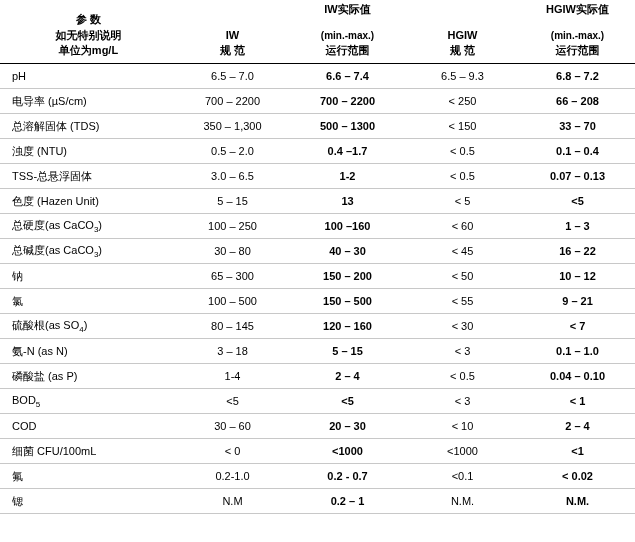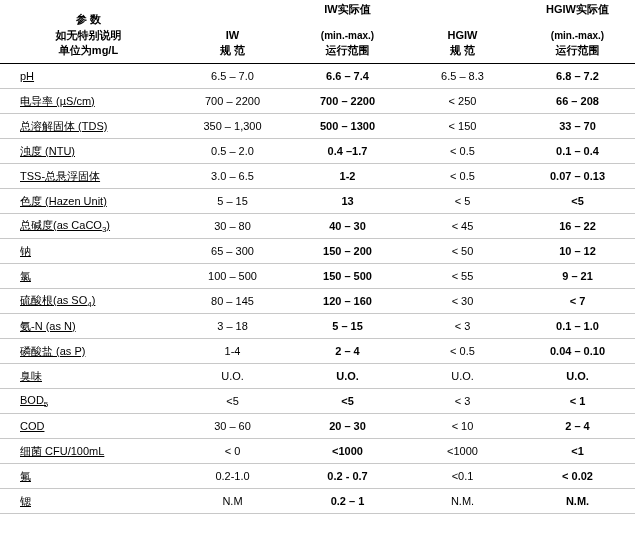--- a/index.html
+++ b/index.html
@@ -52,23 +52,22 @@
     padding: 3px 4px;
     height: 18px;
     font-size: 11px;
     vertical-align: middle;
   }
   tbody tr:last-child td {
     border-bottom: 1px solid #c8c8c8;
   }
   td.label {
     text-align: left;
-    padding-left: 20px;
+    padding-left: 12px;
     white-space: nowrap;
-    text-decoration: underline;
   }
   td.val {
     text-align: center;
   }
   td.bold {
     font-weight: bold;
   }
   .sub {
     font-size: 8px;
     vertical-align: sub;
@@ -111,21 +110,21 @@
             <span class="hdr-line sub">(min.-max.)</span>
             <span class="hdr-line">运行范围</span>
           </th>
       </tr>
     </thead>
     <tbody id="tbody">
         <tr>
           <td class="label">pH</td>
           <td class="val">6.5 – 7.0</td>
           <td class="val bold">6.6 – 7.4</td>
-          <td class="val">6.5 – 8.3</td>
+          <td class="val">6.5 – 9.3</td>
           <td class="val bold">6.8 – 7.2</td>
         </tr>
         <tr>
           <td class="label">电导率 (µS/cm)</td>
           <td class="val">700 – 2200</td>
           <td class="val bold">700 – 2200</td>
           <td class="val">&lt; 250</td>
           <td class="val bold">66 – 208</td>
         </tr>
         <tr>
@@ -150,20 +149,27 @@
           <td class="val bold">0.07 – 0.13</td>
         </tr>
         <tr>
           <td class="label">色度 (Hazen Unit)</td>
           <td class="val">5 – 15</td>
           <td class="val bold">13</td>
           <td class="val">&lt; 5</td>
           <td class="val bold">&lt;5</td>
         </tr>
         <tr>
+          <td class="label">总硬度(as CaCO<span class="sub">3</span>)</td>
+          <td class="val">100 – 250</td>
+          <td class="val bold">100 –160</td>
+          <td class="val">&lt; 60</td>
+          <td class="val bold">1 – 3</td>
+        </tr>
+        <tr>
           <td class="label">总碱度(as CaCO<span class="sub">3</span>)</td>
           <td class="val">30 – 80</td>
           <td class="val bold">40 – 30</td>
           <td class="val">&lt; 45</td>
           <td class="val bold">16 – 22</td>
         </tr>
         <tr>
           <td class="label">钠</td>
           <td class="val">65 – 300</td>
           <td class="val bold">150 – 200</td>
@@ -192,27 +198,20 @@
           <td class="val bold">0.1 – 1.0</td>
         </tr>
         <tr>
           <td class="label">磷酸盐 (as P)</td>
           <td class="val">1-4</td>
           <td class="val bold">2 – 4</td>
           <td class="val">&lt; 0.5</td>
           <td class="val bold">0.04 – 0.10</td>
         </tr>
         <tr>
-          <td class="label">臭味</td>
-          <td class="val">U.O.</td>
-          <td class="val bold">U.O.</td>
-          <td class="val">U.O.</td>
-          <td class="val bold">U.O.</td>
-        </tr>
-        <tr>
           <td class="label">BOD<span class="sub">5</span></td>
           <td class="val">&lt;5</td>
           <td class="val bold">&lt;5</td>
           <td class="val">&lt; 3</td>
           <td class="val bold">&lt; 1</td>
         </tr>
         <tr>
           <td class="label">COD</td>
           <td class="val">30 – 60</td>
           <td class="val bold">20 – 30</td>

